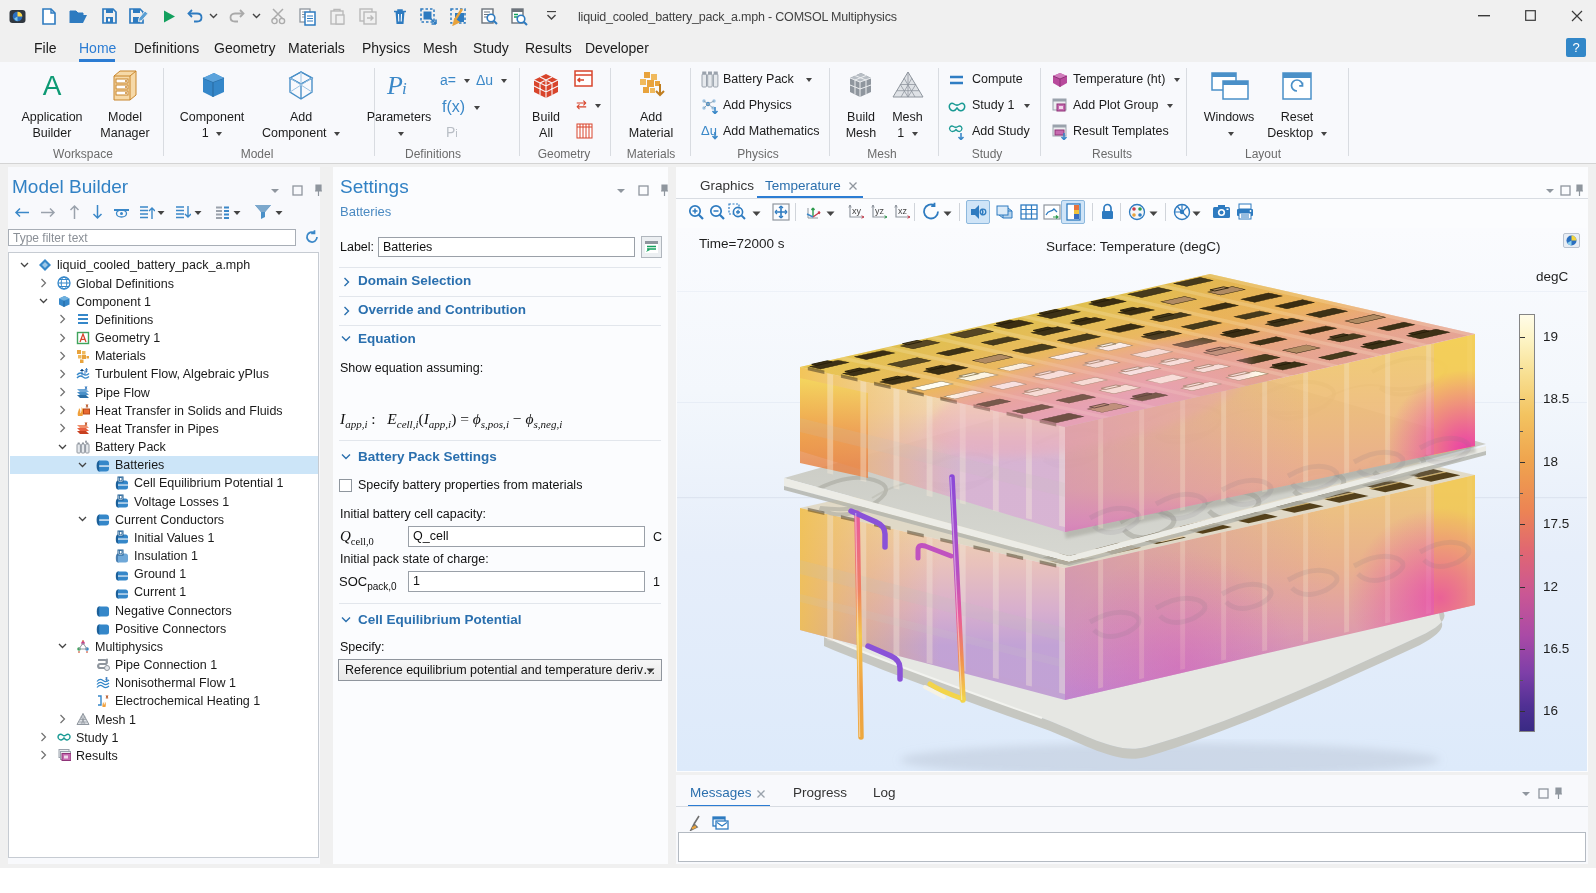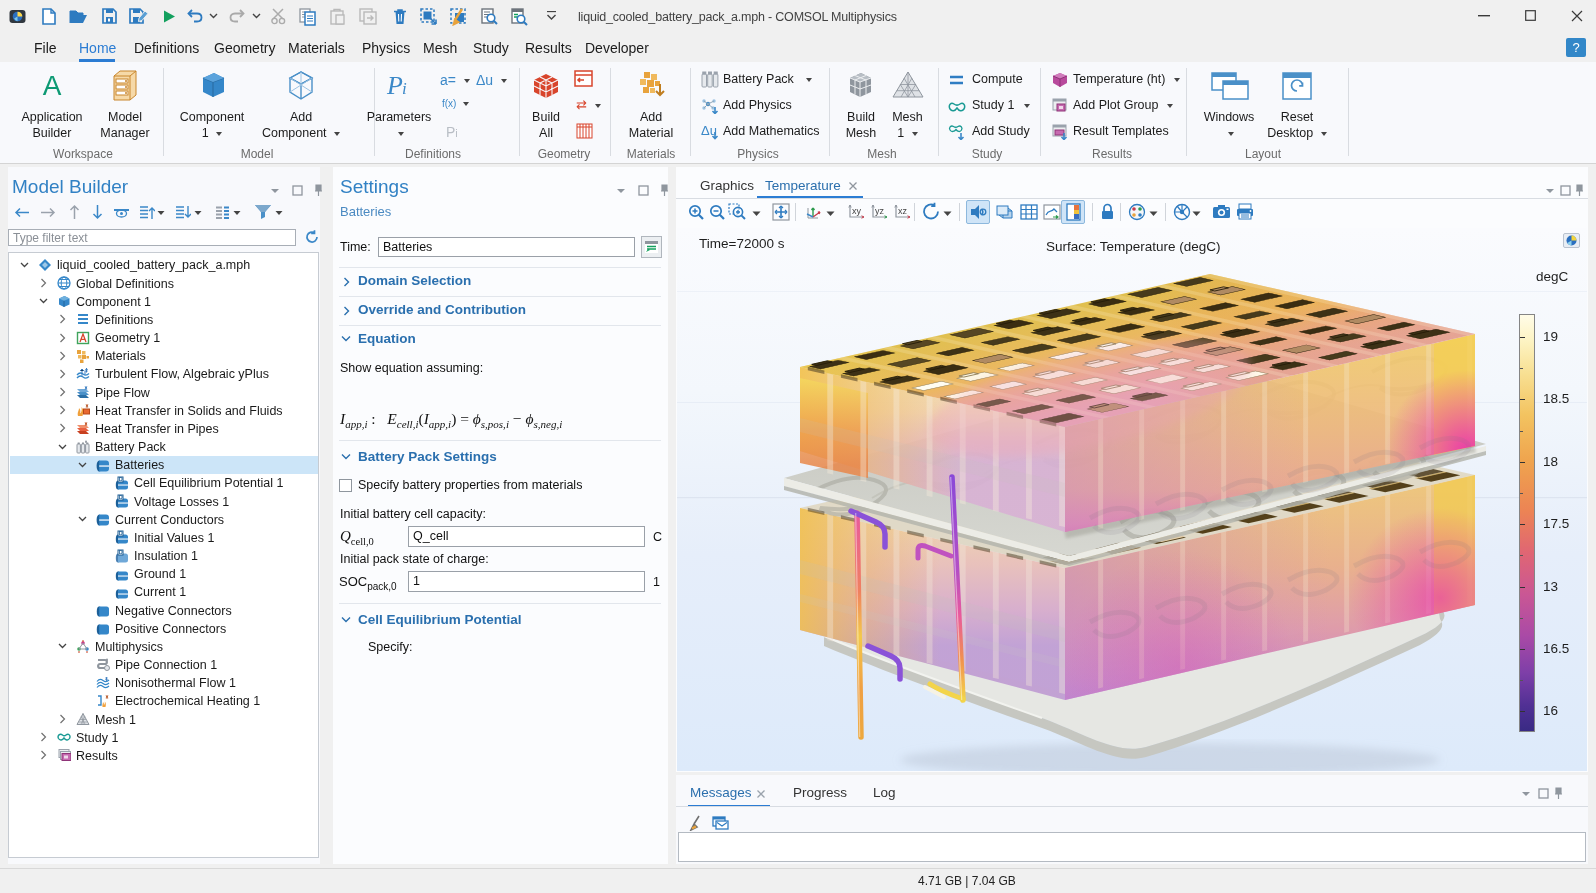--- a/index.html
+++ b/index.html
@@ -207,21 +207,21 @@
     <div class="rgroup-label" style="left:217px;width:80px;">Model</div>
     <div class="rsep" style="left:374px;"></div>
 
     <svg class="icon" style="left:385px;top:10px;" width="30" height="28" viewBox="0 0 30 28">
         <text x="2" y="22" font-size="26" fill="#3b88c8" font-family="Liberation Serif" font-style="italic">P</text>
         <text x="17" y="22" font-size="17" fill="#3b88c8" font-family="Liberation Serif" font-style="italic">i</text>
       </svg>
     <div class="rbig-label" style="left:360px;top:47px;width:78px;">Parameters<br><span class="caret"></span></div>
     <div class="rsmall" style="left:440px;top:10px;color:#3b88c8;font-size:14px;">a= <span class="caret"></span></div>
     <div class="rsmall" style="left:476px;top:10px;color:#3b88c8;font-size:14px;">Δu <span class="caret"></span></div>
-    <div class="rsmall" style="left:442px;top:36px;color:#3b88c8;font-size:10px;">f(x) <span class="caret"></span></div>
+    <div class="rsmall" style="left:442px;top:36px;color:#3b88c8;font-size:16px;">f(x) <span class="caret"></span></div>
     <div class="rsmall" style="left:446px;top:62px;color:#b9bec5;font-size:14px;">P<span style="font-size:11px;">i</span></div>
     <div class="rgroup-label" style="left:393px;width:80px;">Definitions</div>
     <div class="rsep" style="left:519px;"></div>
 
     <svg class="icon" style="left:532px;top:9px;" width="28" height="29" viewBox="0 0 28 29">
         <path d="M2 9 L14 3 L26 9 L26 21 L14 27 L2 21 Z" fill="#d8452c"></path>
         <path d="M2 9 L14 15 L26 9 M14 15 L14 27 M8 6 L20 12 M20 6 L8 12 M2 15 L14 21 L26 15 M8 18 L8 24 M20 18 L20 24 M8 12 L8 18 M20 12 L20 18 M14 9 L14 15" stroke="#f8f9fc" stroke-width="1.1" fill="none"></path>
       </svg>
     <div class="rbig-label" style="left:528px;top:47px;width:36px;">Build<br>All</div>
     <svg class="icon" style="left:574px;top:8px;" width="19" height="17" viewBox="0 0 19 17">
@@ -643,21 +643,21 @@
           <rect x="3.5" y="3.5" width="10" height="8" fill="#eceef0" stroke="#9aa2ac"></rect>
           <rect x="5" y="5.5" width="9" height="7" fill="#c66ab0" stroke="#8f3478"></rect>
           <rect x="7" y="7.5" width="4" height="3" fill="#f0d8ea"></rect>
         </svg>
         <div class="trow" style="left:67px;top:495.9px;">Results</div>
     </div>
   </div>
   <div id="settings">
     <div class="panel-head" style="position:absolute;left:7px;top:9px;">Settings</div>
     <div style="position:absolute;left:7px;top:37px;font-size:13px;color:#4b8ac2;">Batteries</div>
-    <div class="slabel" style="left:7px;top:73px;">Time:</div>
+    <div class="slabel" style="left:7px;top:73px;">Label:</div>
     <div class="sfield" style="left:45px;top:70px;width:257px;height:20px;">Batteries</div>
     <div style="position:absolute;left:308px;top:69px;width:21px;height:22px;background:#eceff2;border:1px solid #b0b6bd;">
         <svg width="13" height="12" viewBox="0 0 13 12" style="margin:4px 3px;">
           <rect x="0" y="0" width="13" height="3" fill="#8f969e"></rect>
           <rect x="0" y="3" width="13" height="9" fill="#fff"></rect>
           <path d="M2 5.5 L11 5.5 M2 8 L11 8" stroke="#13a05e" stroke-width="1.6"></path>
           <path d="M1 11 L5 9 L3.5 7.5 Z" fill="#13a05e"></path>
         </svg>
       </div>
     <div class="sect-line" style="top:100px;"></div>
@@ -690,21 +690,24 @@
     <div class="slabel" style="left:320px;top:363px;">C</div>
     <div class="slabel" style="left:7px;top:385px;">Initial pack state of charge:</div>
     <div style="position:absolute;left:6px;top:407px;font-size:13px;color:#111;">SOC<span style="font-size:10px;vertical-align:-4px;">pack,0</span></div>
     <div class="sfield" style="left:75px;top:404px;width:237px;height:21px;">1</div>
     <div class="slabel" style="left:320px;top:408px;">1</div>
     <div class="sect-line" style="top:436px;"></div>
     <svg class="icon" style="left:8px;top:449px;" width="10" height="7" viewBox="0 0 10 7">
         <path d="M1 1.5 L5 5.5 L9 1.5" fill="none" stroke="#2a6fae" stroke-width="1.4"></path>
       </svg>
     <div class="sect-head" style="position:absolute;left:25px;top:445px;">Cell Equilibrium Potential</div>
-    <div class="slabel" style="left:7px;top:473px;margin-left:28px;">Specify:</div>
+    <div class="slabel" style="left:7px;top:473px;">Specify:</div>
+    <div class="sdrop" style="left:5px;top:492px;width:324px;height:22px;line-height:16px;overflow:hidden;white-space:nowrap;">Reference equilibrium potential and temperature deriv…<svg style="position:absolute;right:6px;top:8px;" width="9" height="6" viewBox="0 0 9 6">
+          <path d="M0.5 0.5 L4.5 5 L8.5 0.5 Z" fill="#333"></path>
+        </svg></div>
     <svg class="icon" style="left:283px;top:20px;" width="10" height="8" viewBox="0 0 10 8">
         <path d="M1 2 L5 6 L9 2 Z" fill="#8f969e"></path>
       </svg>
       <svg class="icon" style="left:305px;top:18px;" width="11" height="11" viewBox="0 0 11 11">
         <rect x="1" y="1" width="9" height="9" fill="none" stroke="#8f969e" stroke-width="1.3"></rect>
       </svg>
       <svg class="icon" style="left:327px;top:17px;" width="9" height="13" viewBox="0 0 9 13">
         <path d="M2 1 L7 1 L7 7 L2 7 Z M1 7 L8 7 M4.5 7 L4.5 12" stroke="#8f969e" stroke-width="1.2" fill="#8f969e"></path>
       </svg>
   </div>
@@ -1269,21 +1272,21 @@
       <div class="abs" style="left:843px;top:327px;width:3px;height:1px;background:#555;"></div>
       <div class="abs" style="left:843px;top:359px;width:5px;height:1px;background:#333;"></div>
       <div class="abs" style="left:843px;top:390px;width:3px;height:1px;background:#555;"></div>
       <div class="abs" style="left:843px;top:421px;width:5px;height:1px;background:#333;"></div>
       <div class="abs" style="left:843px;top:452px;width:3px;height:1px;background:#555;"></div>
       <div class="abs" style="left:843px;top:483px;width:5px;height:1px;background:#333;"></div>
       <div class="abs" style="left:866px;top:101px;font-size:13.5px;color:#1e1e1e;">19</div>
       <div class="abs" style="left:866px;top:163px;font-size:13.5px;color:#1e1e1e;">18.5</div>
       <div class="abs" style="left:866px;top:226px;font-size:13.5px;color:#1e1e1e;">18</div>
       <div class="abs" style="left:866px;top:288px;font-size:13.5px;color:#1e1e1e;">17.5</div>
-      <div class="abs" style="left:866px;top:351px;font-size:13.5px;color:#1e1e1e;">13</div>
+      <div class="abs" style="left:866px;top:351px;font-size:13.5px;color:#1e1e1e;">12</div>
       <div class="abs" style="left:866px;top:413px;font-size:13.5px;color:#1e1e1e;">16.5</div>
       <div class="abs" style="left:866px;top:475px;font-size:13.5px;color:#1e1e1e;">16</div>
       <div class="abs" style="left:859px;top:41px;font-size:13.5px;color:#1e1e1e;">degC</div>
     </div>
   </div>
   <div id="messages">
     <span style="position:absolute;left:14px;top:10px;font-size:13.5px;color:#2b6fad;">Messages</span>
     <svg class="icon" style="left:80px;top:14px;" width="10" height="10" viewBox="0 0 10 10">
         <path d="M1.5 1.5 L8.5 8.5 M8.5 1.5 L1.5 8.5" stroke="#9aa2ac" stroke-width="1.3"></path>
       </svg>
@@ -1305,16 +1308,13 @@
         <rect x="1" y="1" width="12" height="2.5" fill="#2e7bc0"></rect>
         <rect x="4" y="5" width="12" height="8" fill="#fff" stroke="#2e7bc0" stroke-width="1.3"></rect>
         <path d="M5 6.5 L10 10 L15 6.5" stroke="#2e7bc0" stroke-width="1.1" fill="none"></path>
       </svg>
     <span style="position:absolute;left:117px;top:10px;font-size:13.5px;color:#333;">Progress</span>
     <span style="position:absolute;left:197px;top:10px;font-size:13.5px;color:#333;">Log</span>
     <div style="position:absolute;left:12px;top:30px;width:82px;height:2px;background:#2b7cd3;"></div>
     <div style="position:absolute;left:0px;top:31px;width:912px;height:1px;background:#d8dce2;"></div>
     <div style="position:absolute;left:2px;top:57px;width:908px;height:30px;background:#fff;border:1px solid #b4bac2;"></div>
   </div>
-  <div id="statusbar">
-      <span style="position:absolute;left:918px;top:5px;">4.71 GB | 7.04 GB</span>
-    </div>
 </div>
 
 </body></html>

